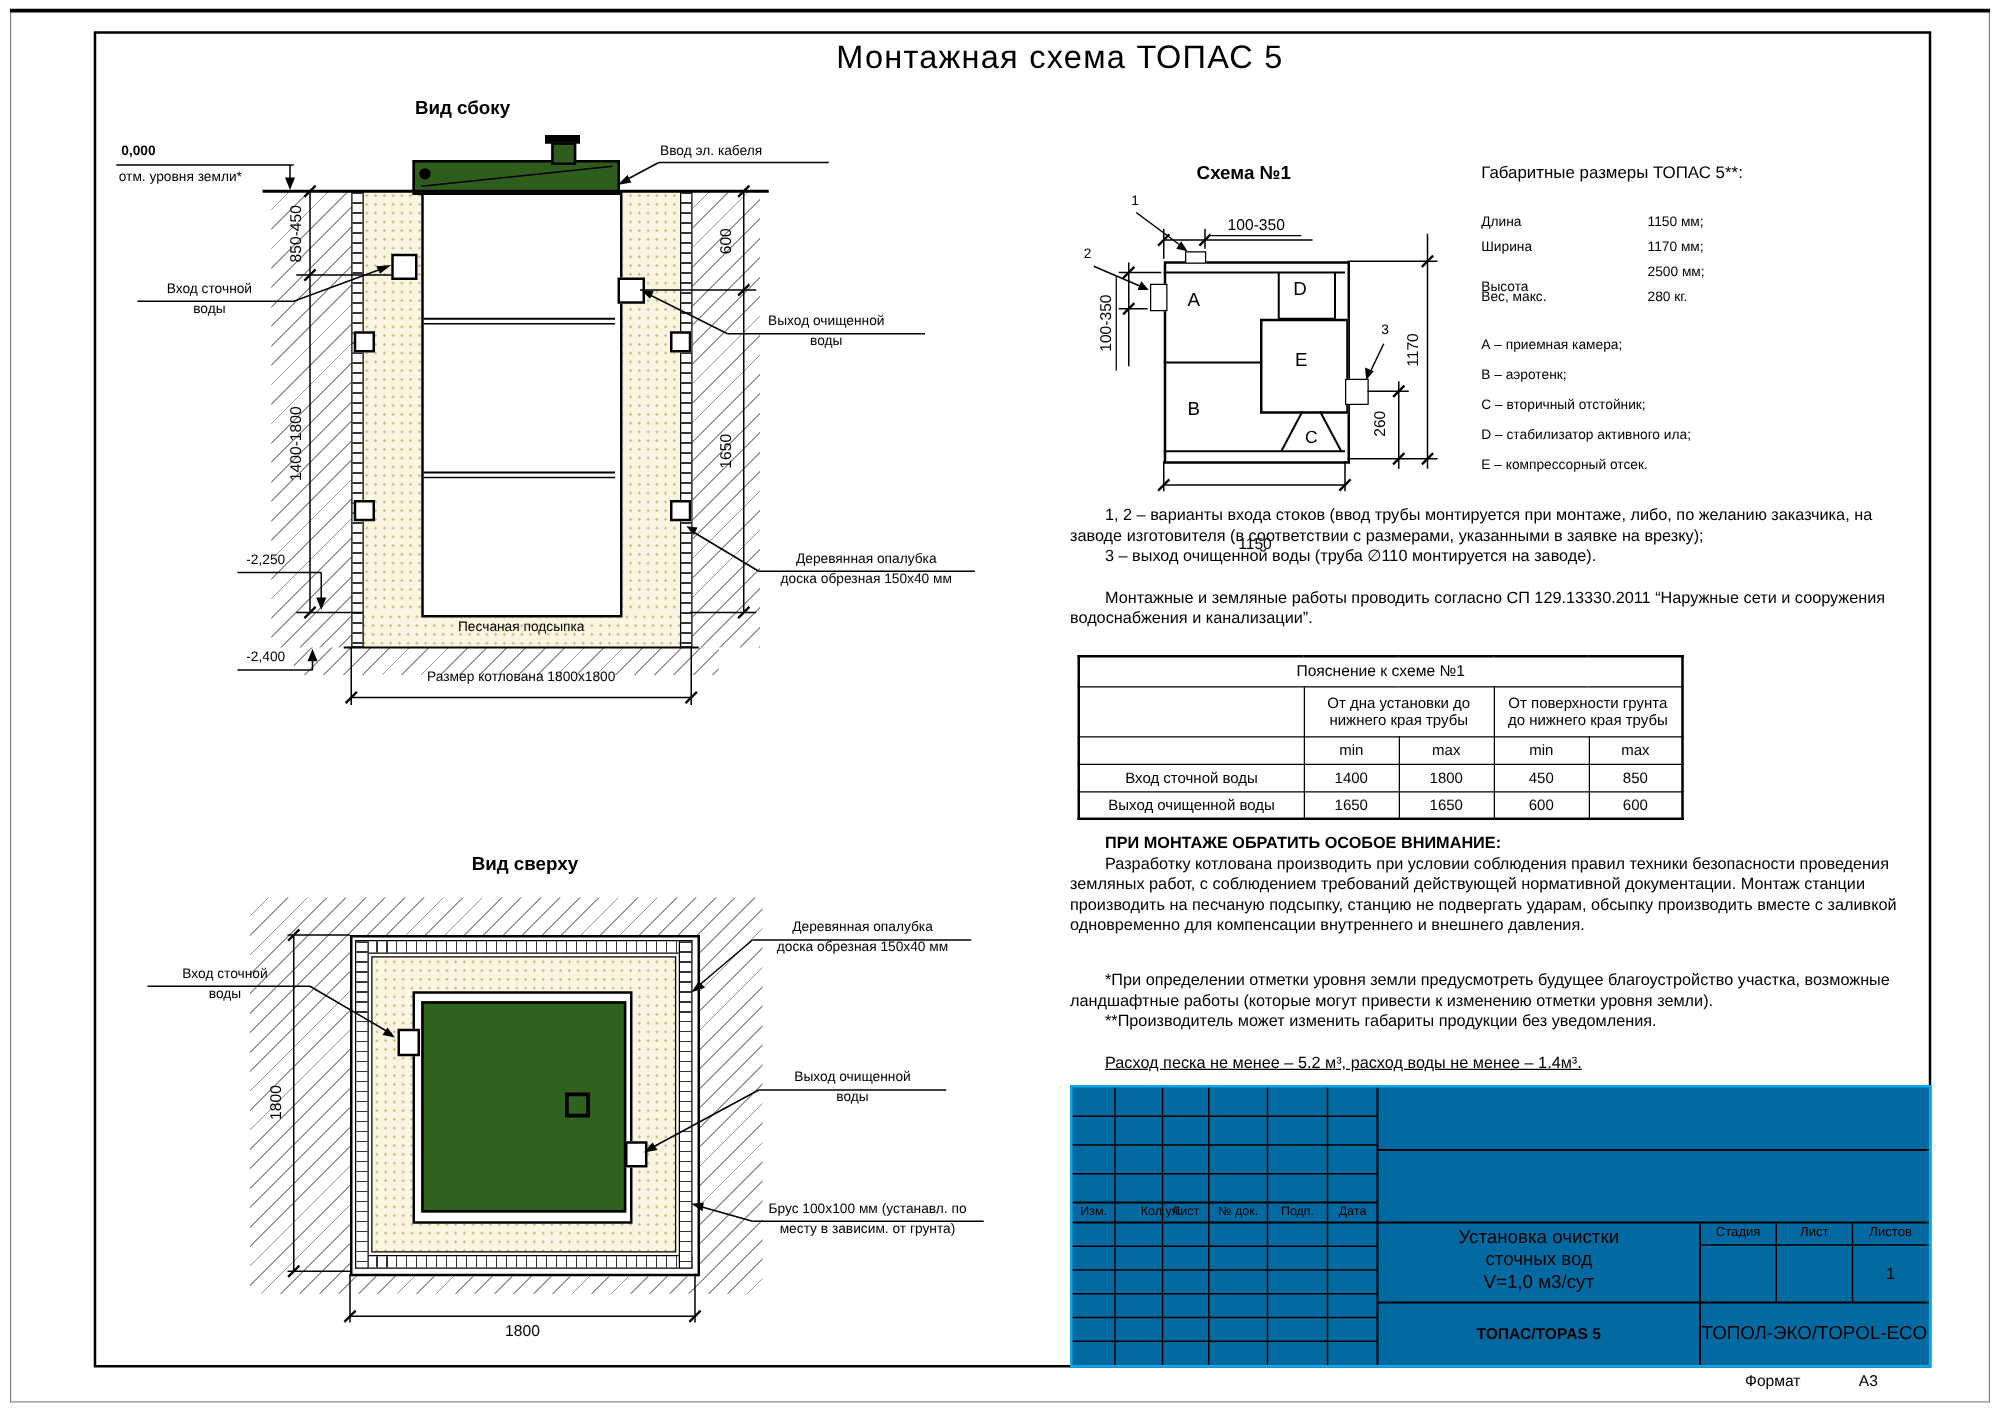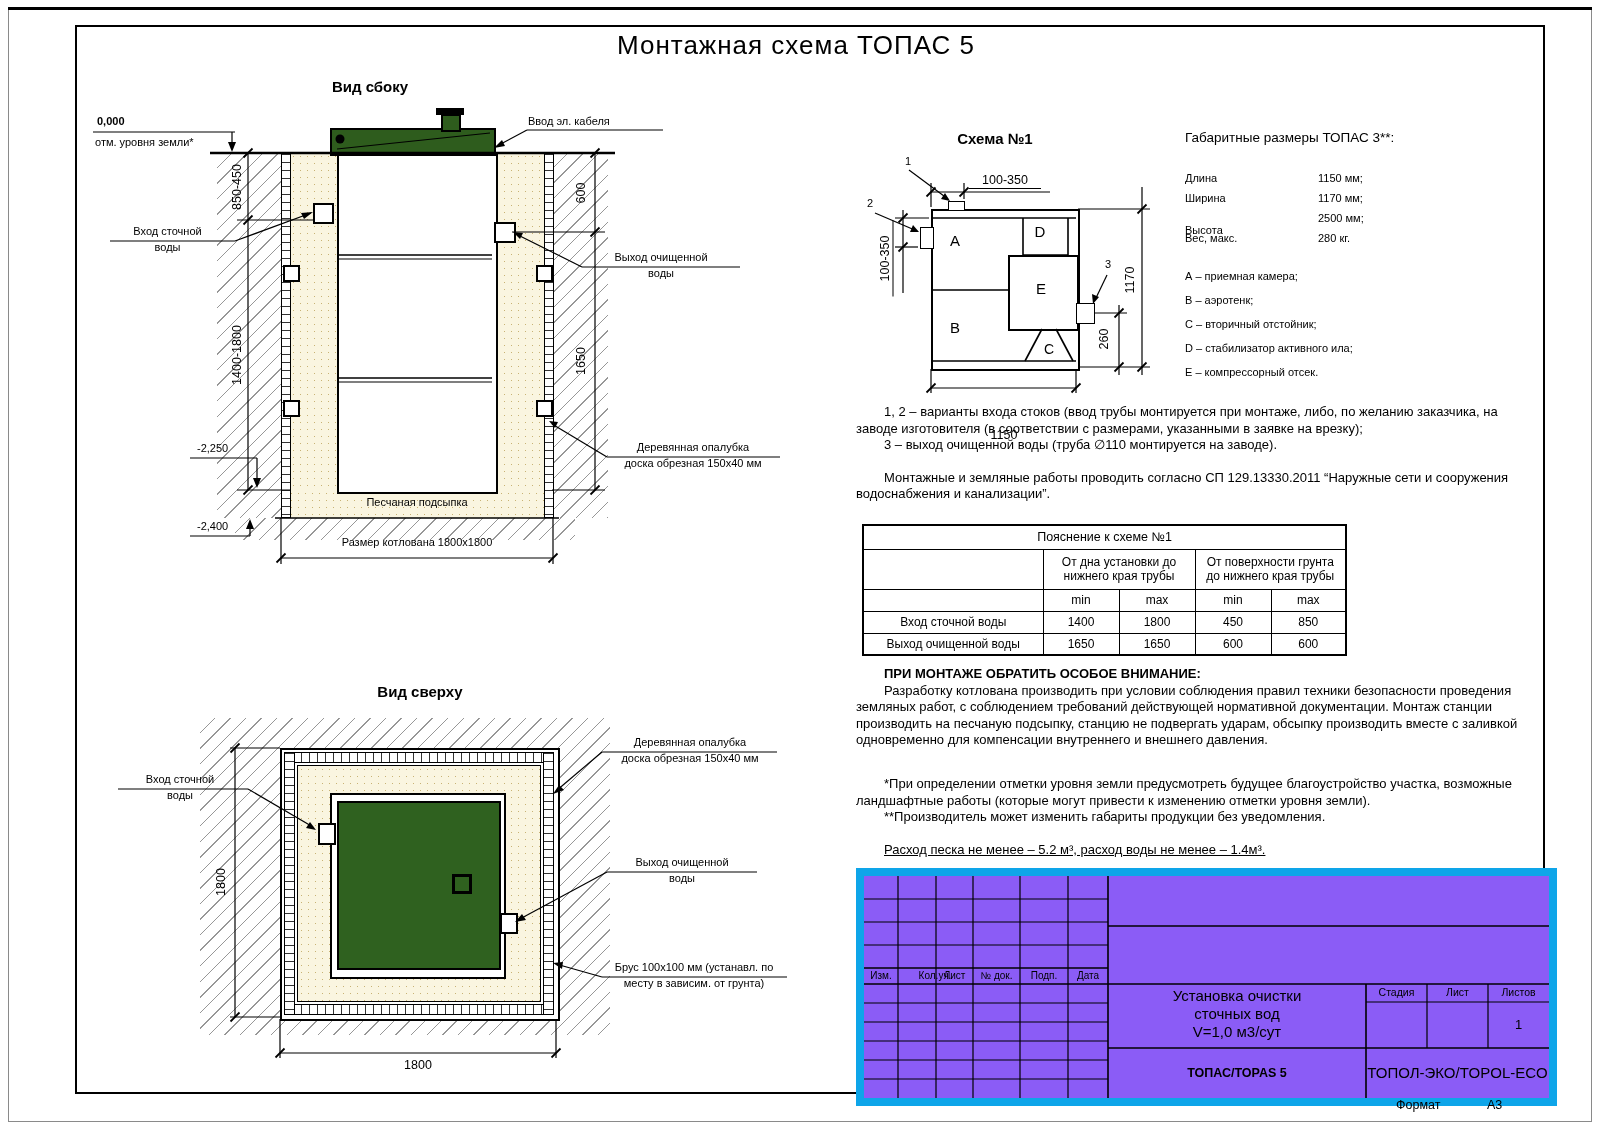--- a/index.html
+++ b/index.html
@@ -34,21 +34,21 @@
 </head>
 <body>
 
 <div id="page">
 
   <div class="abs" style="left:8px;top:8px;width:1582px;height:1112px;border:1px solid #8a8a8a;"></div>
   <div class="abs" style="left:8px;top:7px;width:1584px;height:3px;background:#000;"></div>
 
   <div class="abs" style="left:75px;top:25px;width:1466px;height:1065px;border:2px solid #000;"></div>
 
-  <div class="abs ctr" style="left:516px;top:30px;width:560px;font-size:26px;letter-spacing:1px;">Монтажная схема ТОПАС 5</div>
+  <div class="abs ctr" style="left:568px;top:30px;width:560px;font-size:26px;letter-spacing:1px;">Монтажная схема ТОПАС 5</div>
 
   <div class="abs" style="left:85px;top:70px;width:700px;height:510px;">
     <div class="seclbl" style="left:205px;top:8px;width:160px;">Вид сбоку</div>
 
     <div class="abs hatch" style="left:132px;top:83px;width:64px;height:365px;"></div>
     <div class="abs hatch" style="left:468px;top:83px;width:55px;height:365px;"></div>
     <div class="abs hatch" style="left:150px;top:448px;width:340px;height:22px;"></div>
 
     <div class="abs sand" style="left:205px;top:83px;width:47px;height:337px;"></div>
     <div class="abs sand" style="left:409px;top:83px;width:51px;height:337px;"></div>
@@ -305,21 +305,21 @@
     <div class="lbl" style="left:18px;top:70px;width:14px;text-align:center;">2</div>
     <div class="lbl" style="left:256px;top:131px;width:14px;text-align:center;">3</div>
     <div class="lbl dimtxt ctr" style="left:124px;top:47px;width:72px;border-bottom:1.2px solid #000;">100-350</div>
     <div class="lbl dimtxt ctr rot" style="left:2px;top:125px;width:76px;border-bottom:1.2px solid #000;">100-350</div>
     <div class="lbl dimtxt ctr rot" style="left:247px;top:147px;width:76px;">1170</div>
     <div class="lbl dimtxt ctr rot" style="left:231px;top:206px;width:56px;">260</div>
     <div class="lbl dimtxt ctr" style="left:123px;top:266px;width:72px;margin-top:36px;">1150</div>
   </div>
 
   <div class="abs" style="left:1185px;top:130px;width:360px;height:265px;font-size:13px;">
-    <div class="lbl nw" style="left:0px;top:0px;font-size:13.5px;">Габаритные размеры ТОПАС 3**:</div>
+    <div class="lbl nw" style="left:0px;top:0px;font-size:13.5px;">Габаритные размеры ТОПАС 5**:</div>
     <div class="lbl nw" style="left:0px;top:40px;">Длина</div>
     <div class="lbl nw" style="left:133px;top:40px;">1150 мм;</div>
     <div class="lbl nw" style="left:0px;top:60px;">Ширина</div>
     <div class="lbl nw" style="left:133px;top:60px;">1170 мм;</div>
     <div class="lbl nw" style="left:0px;top:92px;">Высота</div>
     <div class="lbl nw" style="left:133px;top:80px;">2500 мм;</div>
     <div class="lbl nw" style="left:0px;top:100px;">Вес, макс.</div>
     <div class="lbl nw" style="left:133px;top:100px;">280 кг.</div>
     <div class="lbl nw" style="left:0px;top:138px;">А – приемная камера;</div>
     <div class="lbl nw" style="left:0px;top:162px;">В – аэротенк;</div>
@@ -383,21 +383,21 @@
     <div style="text-indent:28px;font-weight:bold;">ПРИ МОНТАЖЕ ОБРАТИТЬ ОСОБОЕ ВНИМАНИЕ:</div>
     <div style="text-indent:28px;">Разработку котлована производить при условии соблюдения правил техники безопасности проведения земляных работ, с соблюдением требований действующей нормативной документации. Монтаж станции производить на песчаную подсыпку, станцию не подвергать ударам, обсыпку производить вместе с заливкой одновременно для компенсации внутреннего и внешнего давления.</div>
   </div>
 
   <div class="abs" style="left:856px;top:776px;width:680px;font-size:13px;line-height:16.5px;">
     <div style="text-indent:28px;">*При определении отметки уровня земли предусмотреть будущее благоустройство участка, возможные ландшафтные работы (которые могут привести к изменению отметки уровня земли).</div>
     <div style="text-indent:28px;">**Производитель может изменить габариты продукции без уведомления.</div>
   </div>
   <div class="abs" style="left:884px;top:842px;font-size:13px;text-decoration:underline;white-space:nowrap;">Расход песка не менее – 5.2 м³, расход воды не менее – 1.4м³.</div>
 
-  <div class="abs" style="left:856px;top:868px;width:685px;height:222px;border:8px solid #0ea5e9;background:#8b5cf6;">
+  <div class="abs" style="left:856px;top:868px;width:685px;height:222px;border:2px solid #0ea5e9;background:#0369a1;">
     <svg class="ov" width="685" height="222" viewBox="0 0 685 222">
       <line x1="34" y1="0" x2="34" y2="222"></line>
       <line x1="72" y1="0" x2="72" y2="222"></line>
       <line x1="109" y1="0" x2="109" y2="222"></line>
       <line x1="156" y1="0" x2="156" y2="222"></line>
       <line x1="204" y1="0" x2="204" y2="222"></line>
       <line class="md" x1="244" y1="0" x2="244" y2="222"></line>
       <line x1="0" y1="23" x2="244" y2="23"></line>
       <line x1="0" y1="46" x2="244" y2="46"></line>
       <line x1="0" y1="69" x2="244" y2="69"></line>

